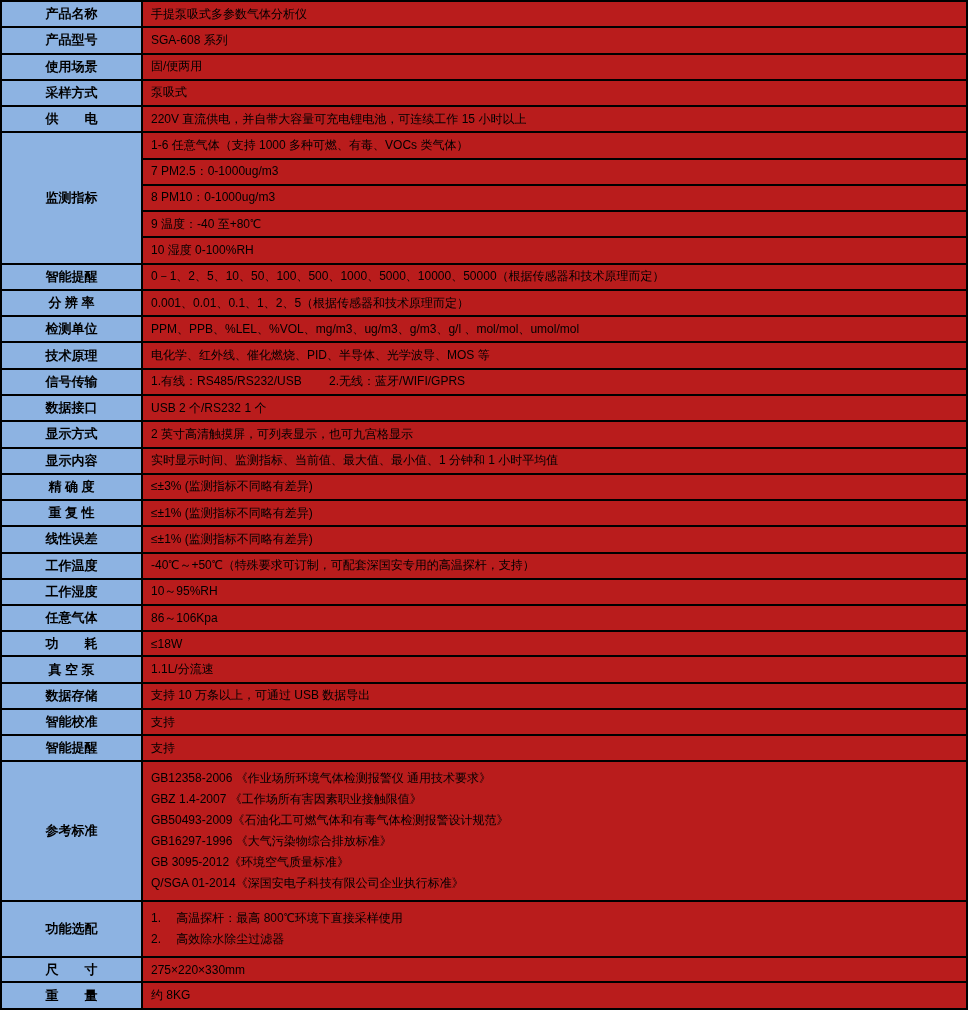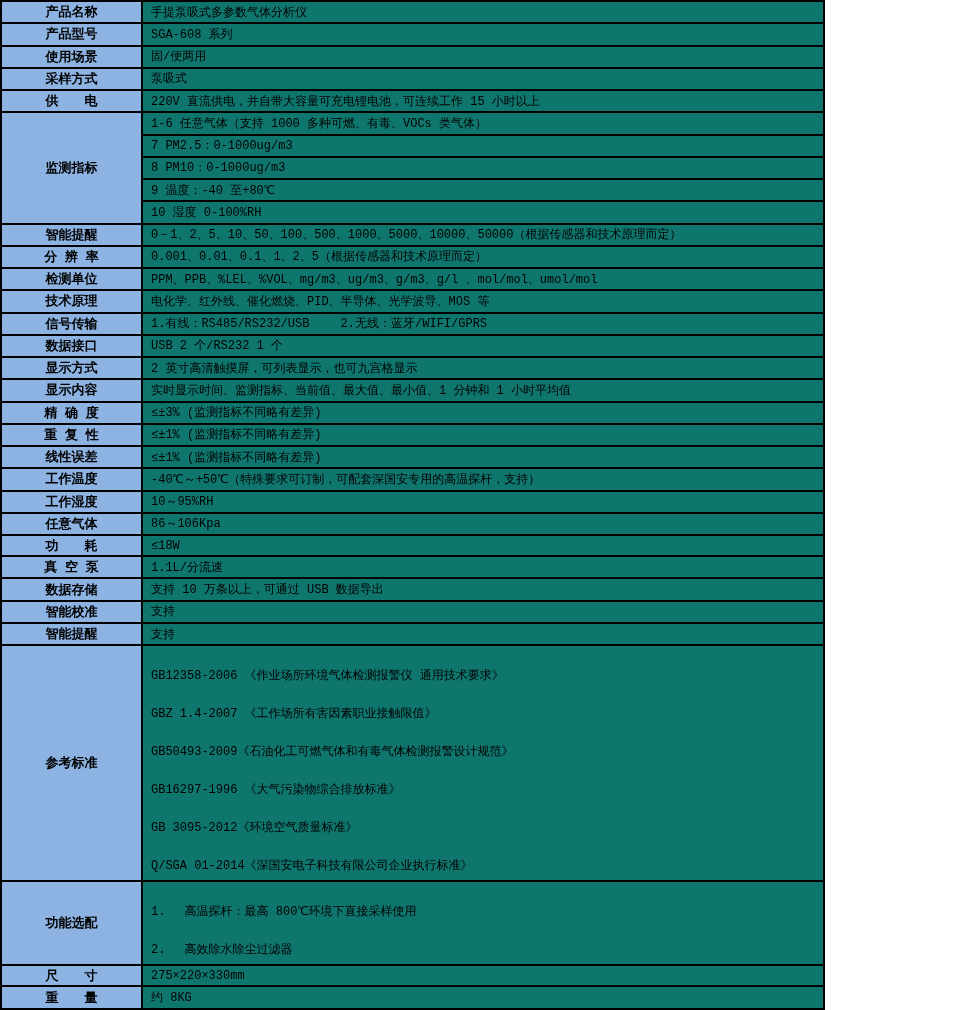--- a/index.html
+++ b/index.html
@@ -8,55 +8,54 @@
     background: #ffffff;
   }
   .sheet {
     width: 968px;
     height: 1010px;
     overflow: hidden;
   }
   table.spec {
     border-collapse: collapse;
     table-layout: fixed;
-    width: 825px;
+    width: 968px;
     height: 1010px;
-    font-family: Liberation Mono, monospace;
+    font-family: Liberation Sans, sans-serif;
     color: #000000;
   }
   col.c-label { width: 141px; }
   col.c-value { width: auto; }
   th, td {
     border: 2px solid #000000;
     vertical-align: middle;
   }
   th.spec-label {
     background: #8db3e2;
     font-size: 13px;
     font-weight: bold;
     text-align: center;
     padding: 0 2px;
     white-space: pre;
   }
   td.spec-value {
-    background: #0f766e;
+    background: #b91c1c;
     font-size: 12px;
     text-align: left;
     padding: 1px 6px 1px 8px;
     white-space: pre;
     overflow: hidden;
   }
   td.spec-value.lines {
     line-height: 21px;
     padding-top: 3px;
     padding-bottom: 3px;
   }
   td.spec-value .line {
     white-space: pre;
-    margin-top: 17px;
   }
 </style>
 </head>
 <body>
 
 <div class="sheet">
   <table class="spec">
     <colgroup>
       <col class="c-label">
       <col class="c-value">

